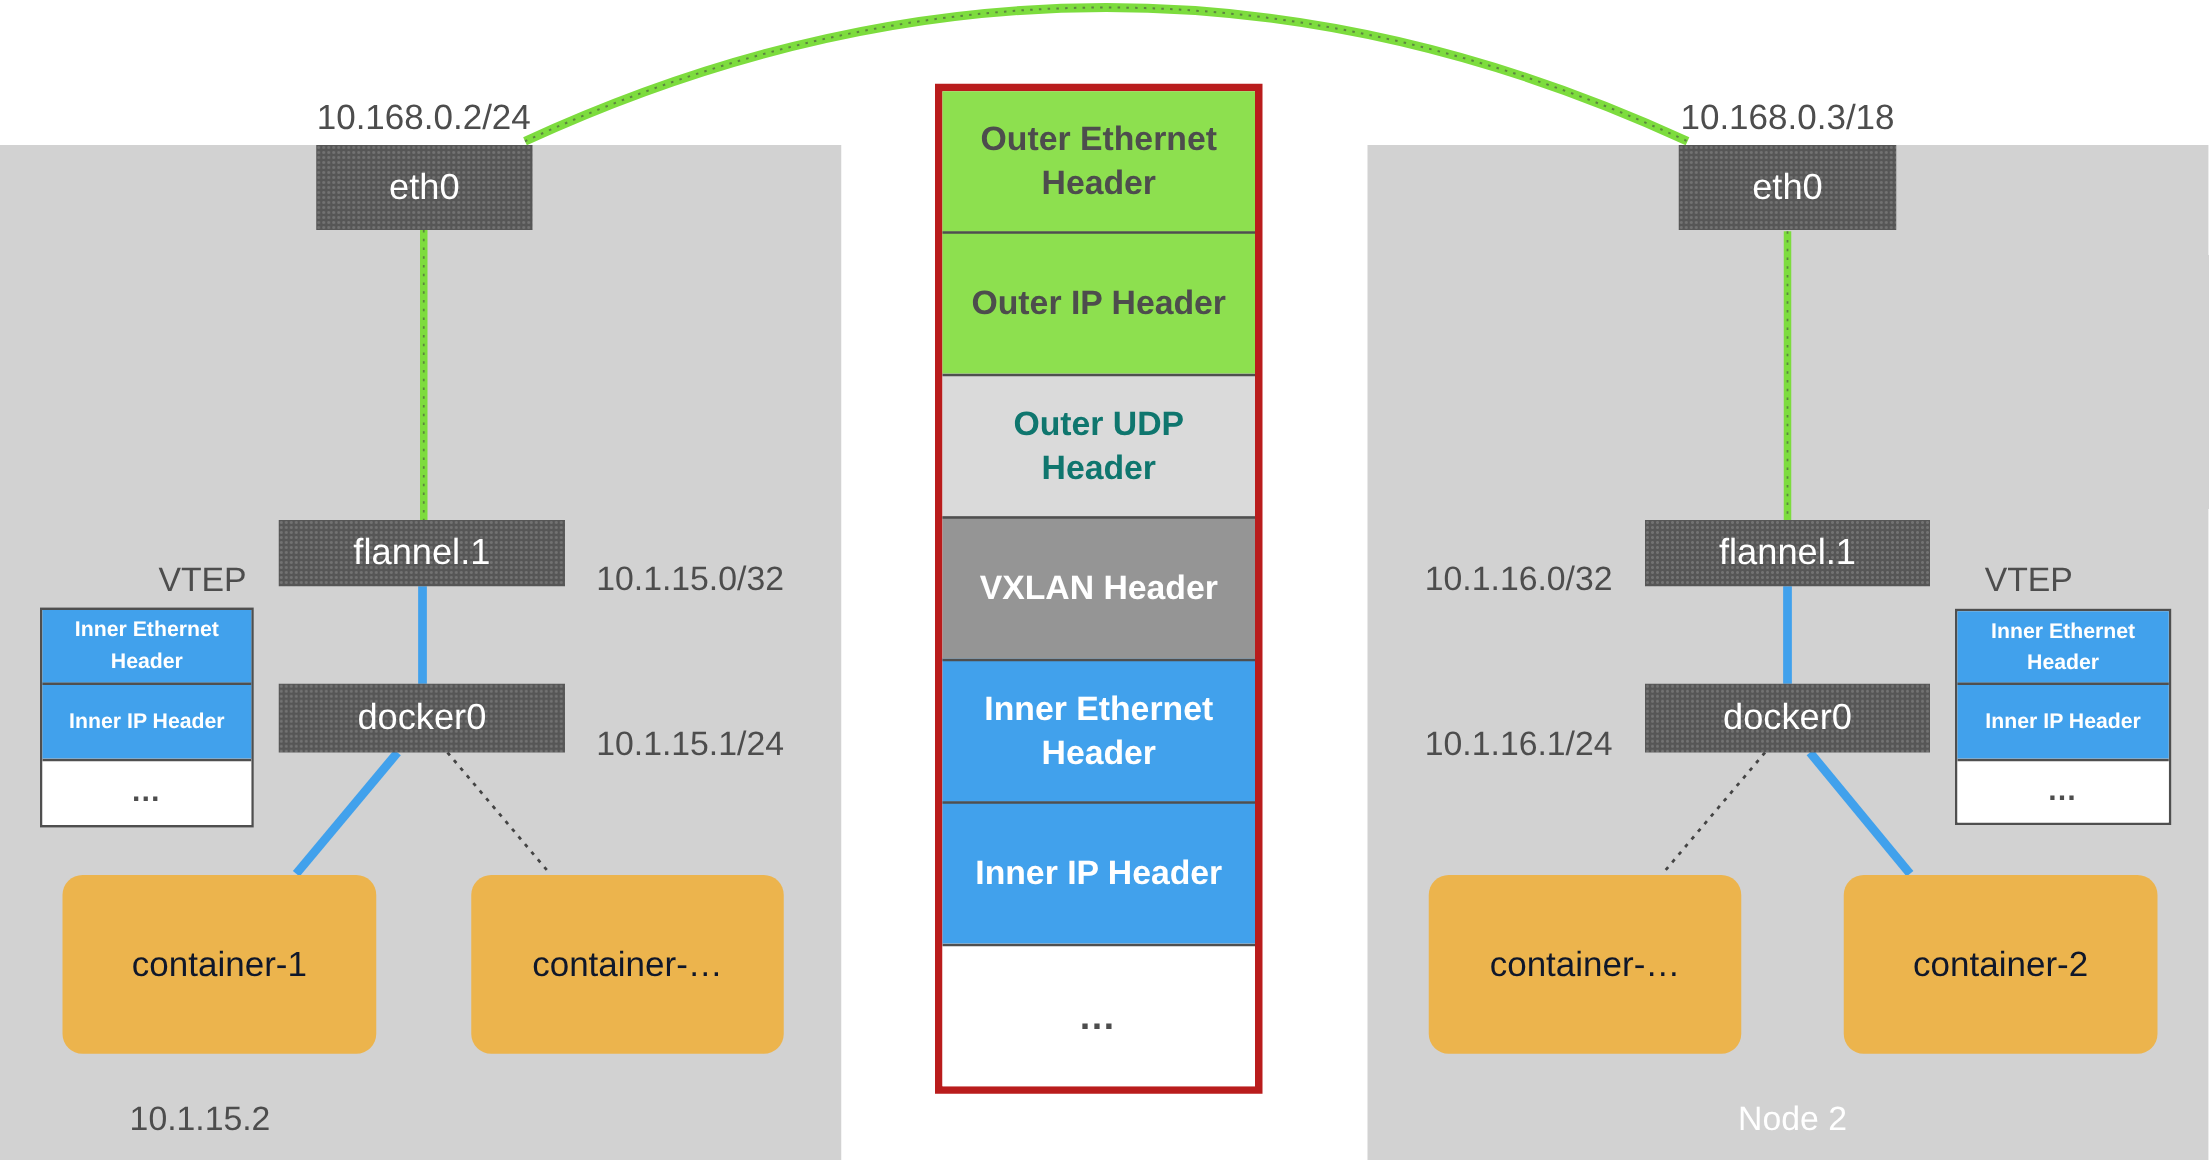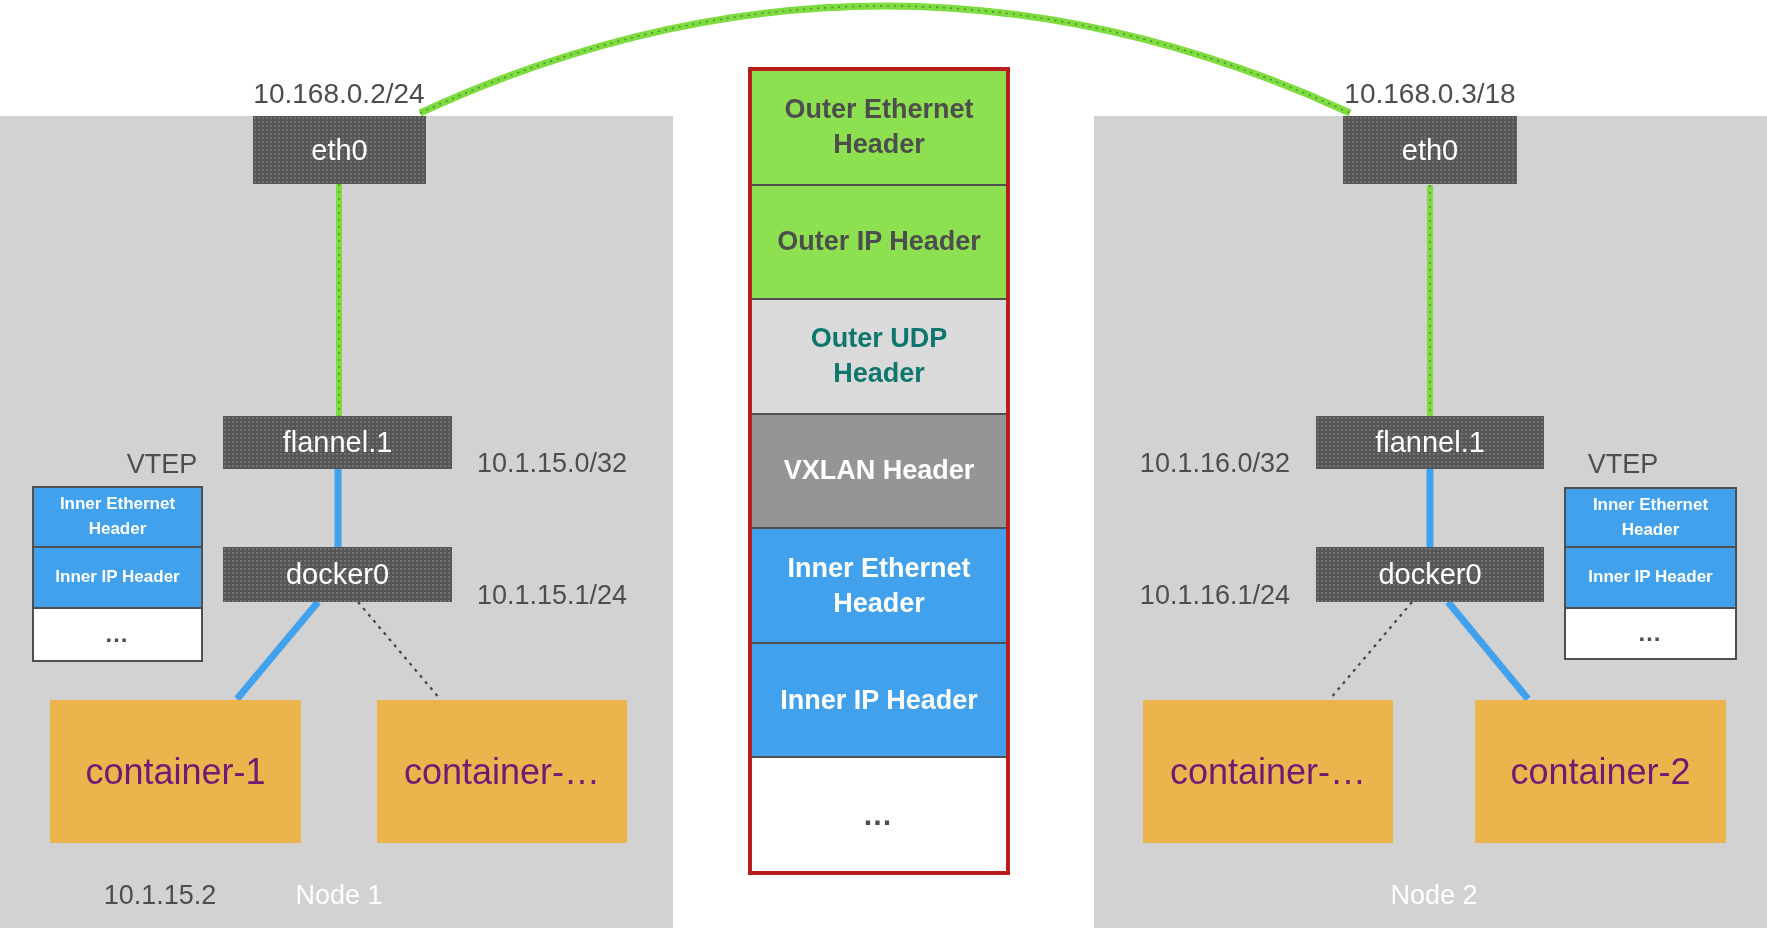--- a/index.html
+++ b/index.html
@@ -13,32 +13,32 @@
   .iface{
     display:flex;align-items:center;justify-content:center;
     color:#ffffff;font-size:29px;font-weight:400;
     background-image:radial-gradient(rgba(255,255,255,.17) 1px, rgba(0,0,0,0) 1.3px);
     background-size:4px 4px;
     z-index:4;
   }
   
   .container-box{
     display:flex;align-items:center;justify-content:center;
-    color:#701a75;font-size:36px;font-weight:400;z-index:4;
+    color:#0f172a;font-size:28px;font-weight:400;z-index:4;border-radius:16px;
   }
   
   .lbl{display:flex;align-items:center;font-size:27px;color:#4d4d4d;z-index:5;white-space:nowrap;margin-top:20px;}
   .lbl.center{justify-content:center;}
   .lbl.right{justify-content:flex-end;}
   .lbl.white{color:#ffffff;}
   .lbl.big{font-size:28px;}
   
   #packet-stack{
     left:748px;top:67px;width:262px;height:808px;
-    display:flex;flex-direction:column;border:4px solid #b91c1c;z-index:4;background:#fff;
+    display:flex;flex-direction:column;border:6px solid #b91c1c;z-index:4;background:#fff;
   }
   .pkt-cell{
     flex:1;display:flex;align-items:center;justify-content:center;text-align:center;
     font-size:27px;font-weight:700;line-height:1.3;padding:0 14px;
   }
   .pkt-cell + .pkt-cell{border-top:2px solid #4f4f4f;}
   .pkt-cell.dots{font-size:30px;letter-spacing:3px;}
   
   .mini-stack{
     display:flex;flex-direction:column;border:2px solid #4f4f4f;z-index:4;background:#fff;
@@ -109,21 +109,20 @@
     <div class="mini-cell" style="height: 59px; background-color: rgb(65, 161, 236);">Inner IP Header</div>
     <div class="mini-cell dots" style="background-color: rgb(255, 255, 255);">…</div>
   </div>
 
   <div class="abs container-box" style="left: 50px; top: 700px; width: 251px; height: 143px; background-color: rgb(236, 180, 77);">container-1</div>
   <div class="abs container-box" style="left: 377px; top: 700px; width: 250px; height: 143px; background-color: rgb(236, 180, 77);">container-…</div>
   <div class="abs container-box" style="left: 1143px; top: 700px; width: 250px; height: 143px; background-color: rgb(236, 180, 77);">container-…</div>
   <div class="abs container-box" style="left: 1475px; top: 700px; width: 251px; height: 143px; background-color: rgb(236, 180, 77);">container-2</div>
 
   <div class="abs lbl center" style="left:60px;top:858px;width:200px;height:34px;">10.1.15.2</div>
-  <div class="abs lbl center white" style="left:239px;top:858px;width:200px;height:34px;">Node 1</div>
   <div class="abs lbl center white" style="left:1334px;top:858px;width:200px;height:34px;">Node 2</div>
 
   <div id="packet-stack" class="abs">
     <div class="pkt-cell" style="background-color: rgb(141, 224, 79); color: rgb(77, 77, 77);">Outer Ethernet Header</div>
     <div class="pkt-cell" style="background-color: rgb(141, 224, 79); color: rgb(77, 77, 77);">Outer IP Header</div>
     <div class="pkt-cell" style="background-color: rgb(218, 218, 218); color: #0f766e;">Outer UDP Header</div>
     <div class="pkt-cell" style="background-color: rgb(149, 149, 149); color: rgb(255, 255, 255);">VXLAN Header</div>
     <div class="pkt-cell" style="background-color: rgb(65, 161, 236); color: rgb(255, 255, 255);">Inner Ethernet Header</div>
     <div class="pkt-cell" style="background-color: rgb(65, 161, 236); color: rgb(255, 255, 255);">Inner IP Header</div>
     <div class="pkt-cell dots" style="background-color: rgb(255, 255, 255); color: rgb(77, 77, 77);">…</div>

